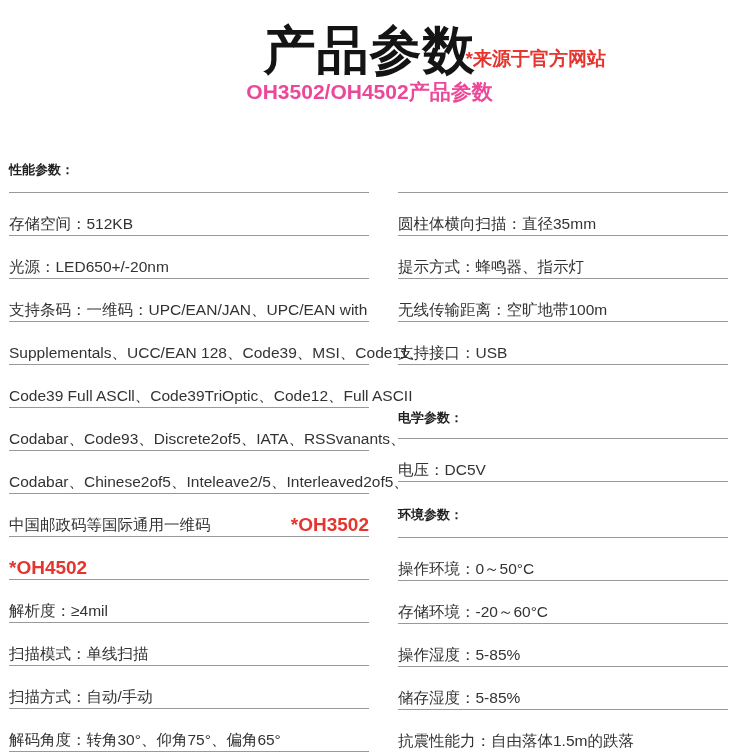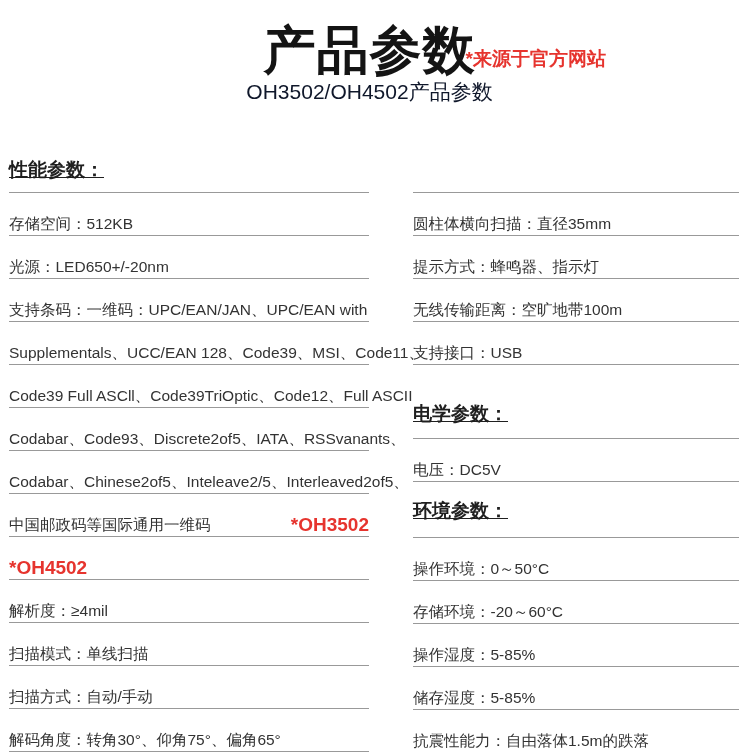--- a/index.html
+++ b/index.html
@@ -10,29 +10,28 @@
     font-family:"Liberation Sans","DejaVu Sans",sans-serif;
     color:var(--text);
   }
   .header { padding-top:16px; position:relative; }
   .title-row { position:relative; height:60px; display:flex; justify-content:center; align-items:flex-end; }
   .page-title { margin:0; font-size:52px; line-height:1.0; font-weight:800; color:#141414; letter-spacing:1px; }
   .source-note {
     position:absolute; left:calc(50% + 96px); bottom:4px;
     font-size:19px; font-weight:700; color:var(--accent-red); white-space:nowrap;
   }
-  .subtitle { text-align:center; font-size:21px; font-weight:400; color:#0f172a; margin-top:2px; }
+  .subtitle { text-align:center; font-size:21px; font-weight:700; color:#ec4899; margin-top:2px; }
   .columns { display:flex; margin-top:42px; padding-left:9px; }
   .col-left { width:360px; }
-  .col-right { width:330px; margin-left:44px; }
+  .col-right { width:330px; margin-left:29px; }
   .sec-title {
-    font-size:19px; font-weight:700; color:#1f1f1f;
+    font-size:13px; font-weight:700; color:#1f1f1f;
     height:45px; display:flex; align-items:center;
     border-bottom:1px solid var(--rule);
-    text-decoration:underline;
   }
   .sec-title.tall { height:74px; align-items:flex-end; padding-bottom:11px; }
   .sec-title.mid  { height:56px; align-items:flex-end; padding-bottom:13px; }
   .spacer-top { height:45px; border-bottom:1px solid var(--rule); }
   .row {
     height:43px; display:flex; align-items:flex-end; justify-content:space-between;
     border-bottom:1px solid var(--rule);
     font-size:15.5px; color:var(--text); white-space:nowrap;
   }
   .row .note { color:var(--accent-red); font-weight:700; font-size:19px; }

